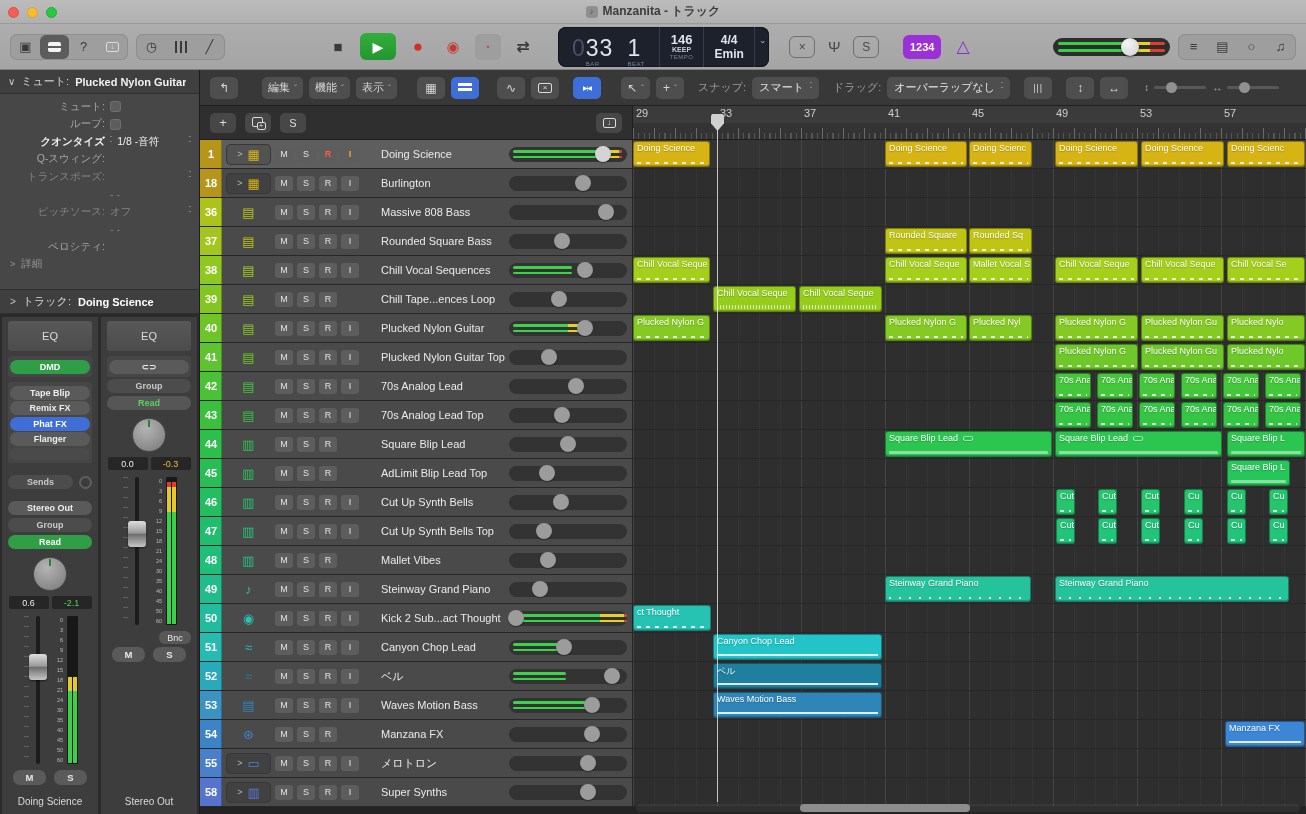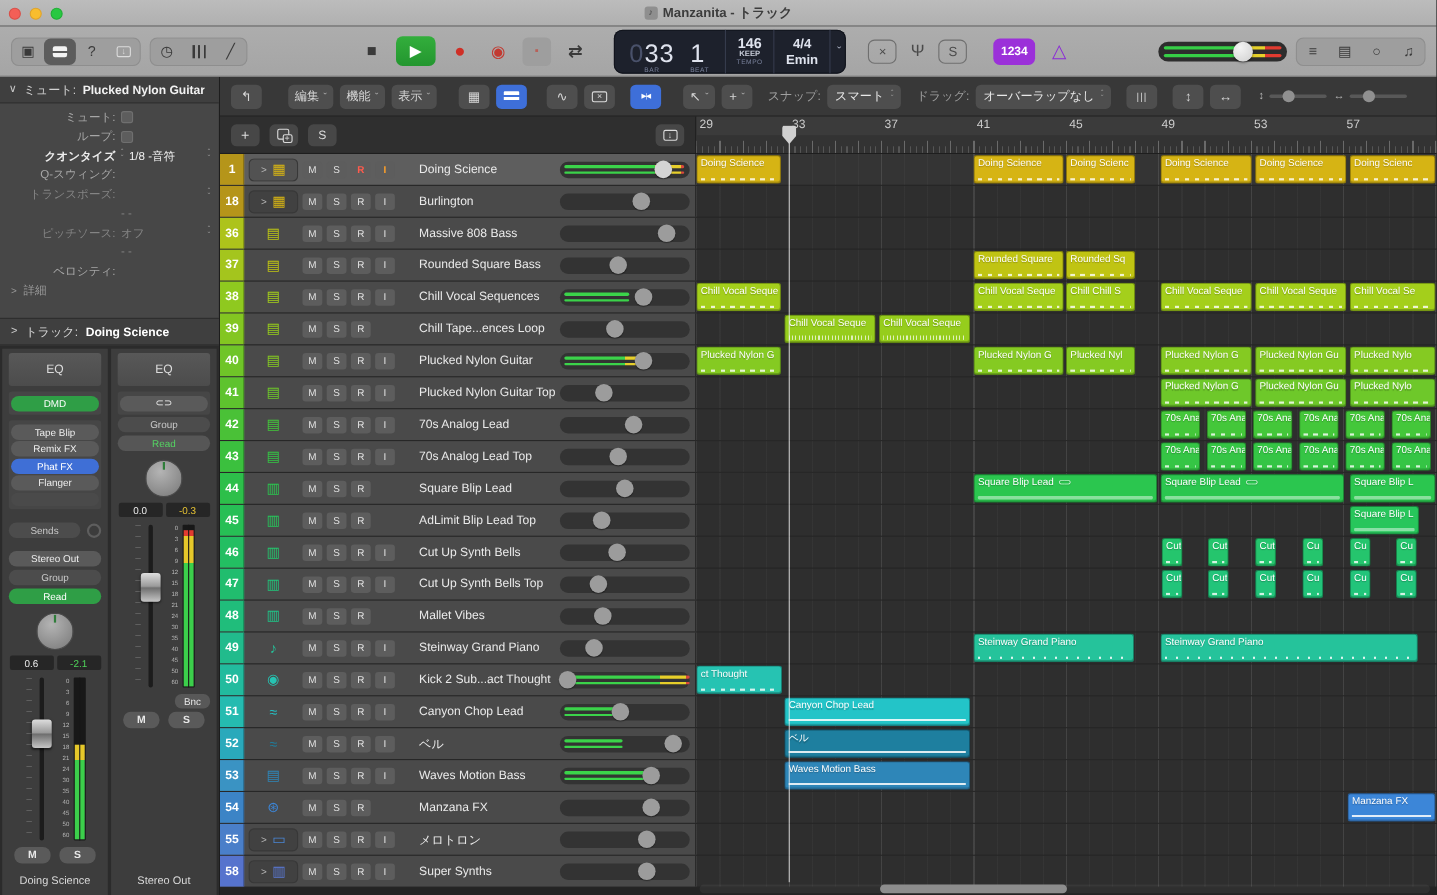--- a/index.html
+++ b/index.html
@@ -74,21 +74,21 @@
   .pdisc{padding-left:10px;padding-right:6px;color:#9a9a9a;font-size:9px;}
   .plabel-left{color:#9a9a9a;}
   .thdr2{height:25px;background:#3f3f3f;border-top:1px solid #2e2e2e;border-bottom:1px solid #2e2e2e;display:flex;align-items:center;gap:7px;padding:0 10px;flex:none;margin-top:14px;}
   .thdr2 .chev{color:#c9c9c9;font-size:10px;}
   .thdr2 .lab{color:#d8d8d8;font-size:11px;}
   .thdr2 .nm{color:#fff;font-size:11px;font-weight:bold;}
   
   .strips{flex:1;display:flex;gap:3px;background:#2b2b2b;padding:3px 2px 0;min-height:0;}
   .strip{flex:1;background:#3d3d3d;display:flex;flex-direction:column;padding:4px 6px 4px;min-height:0;position:relative;}
   .eqbox{height:30px;background:linear-gradient(#585858,#4c4c4c);border-radius:3px;display:flex;align-items:center;justify-content:center;color:#dcdcdc;font-size:11px;flex:none;}
-  .slot{height:14px;border-radius:7px;background:#5a5a5a;color:#ededed;font-size:9px;display:flex;align-items:center;justify-content:center;margin:1.5px 0;flex:none;white-space:nowrap;}
+  .slot{height:14px;border-radius:7px;background:#5a5a5a;color:#ededed;font-size:9px;display:flex;align-items:center;justify-content:center;margin:1.5px 0;flex:none;white-space:nowrap;font-weight:bold;}
   .slot.green{background:#2f9e46;color:#fff;}
   .slot.blue{background:#3f6fd6;color:#fff;}
   .slot.empty{background:#4a4a4a;height:12px;}
   .slot.dark{background:#4c4c4c;color:#c9c9c9;}
   .slot.readtxt{background:#565656;color:#55d463;}
   .panel{background:#464646;border-radius:3px;padding:2px 2px;margin-top:5px;flex:none;}
   .panel.grow{display:flex;flex-direction:column;}
   .panel .plabel2{margin-top:auto;text-align:center;color:#b5b5b5;font-size:10px;padding:4px 0 2px;}
   .sendsrow{display:flex;align-items:center;gap:6px;margin-top:12px;flex:none;}
   .sendsrow .slot{flex:1;margin:0;}
@@ -765,21 +765,21 @@
                 <div class="rpat"></div>
               </div>
               <div class="region midi" style="left: 252px; width: 82px; background: rgb(164, 207, 27);">
                 <div class="rlabel">
                   <span>Chill Vocal Seque</span>
                 </div>
                 <div class="rpat"></div>
               </div>
               <div class="region midi" style="left: 336px; width: 63px; background: rgb(164, 207, 27);">
                 <div class="rlabel">
-                  <span>Chill Chill S</span>
+                  <span>Mallet Vocal S</span>
                 </div>
                 <div class="rpat"></div>
               </div>
               <div class="region midi" style="left: 422px; width: 83px; background: rgb(164, 207, 27);">
                 <div class="rlabel">
                   <span>Chill Vocal Seque</span>
                 </div>
                 <div class="rpat"></div>
               </div>
               <div class="region midi" style="left: 508px; width: 83px; background: rgb(164, 207, 27);">

